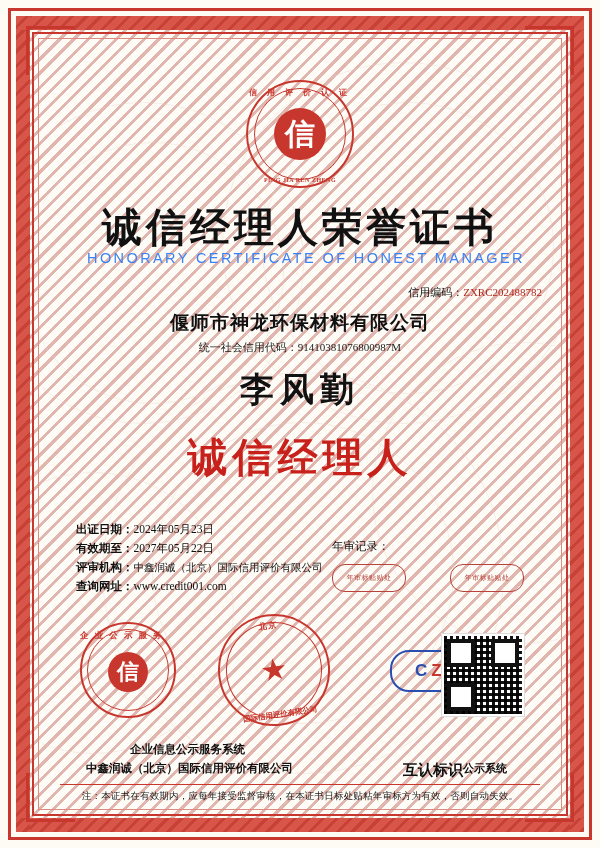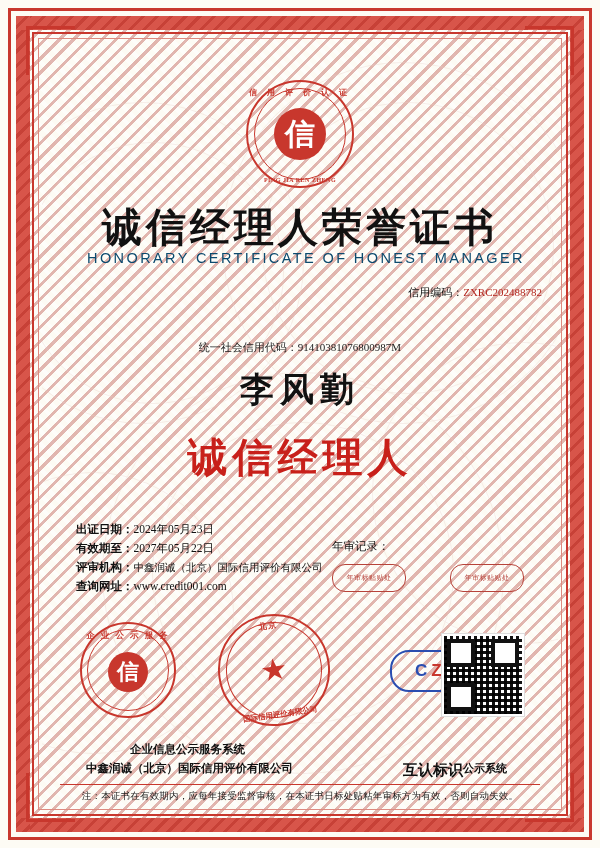--- a/index.html
+++ b/index.html
@@ -161,21 +161,21 @@
     color: #111;
   }
   .title-en {
     position: absolute;
     top: 208px;
     left: 12px; right: 0;
     text-align: center;
     font-family: "Liberation Sans", sans-serif;
     font-size: 14.5px;
     letter-spacing: 2.4px;
-    color: #0c4a6e;
+    color: #3b82f6;
   }
 
   .credit-no {
     position: absolute;
     top: 243px;
     right: 16px;
     font-size: 11px;
     color: #111;
   }
   .credit-no .val { color: #b3261e; }
@@ -285,21 +285,21 @@
   .seal-a .core {
     position: absolute; left: 50%; top: 52%;
     transform: translate(-50%, -50%);
     width: 40px; height: 40px; border-radius: 50%;
     background: #c8372d; color: #fff;
     display: flex; align-items: center; justify-content: center;
     font-family: "DejaVu Serif", serif; font-size: 22px; font-weight: bold;
   }
   .seal-a .arc-top {
     position: absolute; left: 0; right: 0; top: 8px;
-    text-align: center; font-size: 8.5px; font-weight: bold;
+    font-size: 8.5px; font-weight: bold;
     color: #c8372d; letter-spacing: 2px;
   }
 
   .seal-b {
     position: absolute;
     left: 176px;
     top: -8px;
     width: 112px;
     height: 112px;
     transform: rotate(-8deg);
@@ -463,20 +463,21 @@
       <div class="seal-bottom-text">PING JIA REN ZHENG</div>
     </div>
 
     <div class="title-cn">诚信经理人荣誉证书</div>
     <div class="title-en">HONORARY CERTIFICATE OF HONEST MANAGER</div>
 
     <div class="credit-no">
       <span>信用编码：</span><span class="val">ZXRC202488782</span>
     </div>
 
+    <div class="company">偃师市神龙环保材料有限公司</div>
     <div class="usci">统一社会信用代码：91410381076800987M</div>
 
     <div class="person">李风勤</div>
     <div class="honor">诚信经理人</div>
 
     <div class="details">
       <div class="row">
         <span class="lbl">出证日期：</span><span>2024年05月23日</span>
       </div>
       <div class="row">

